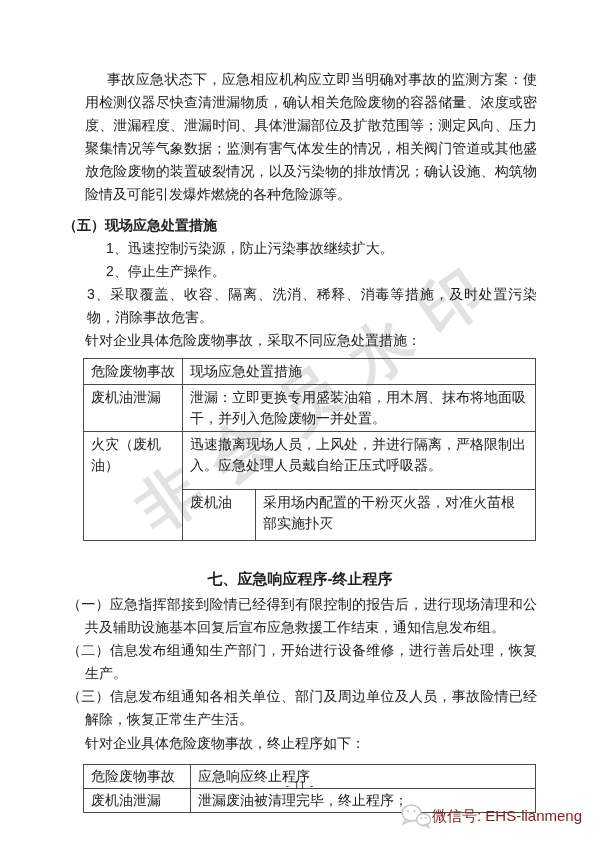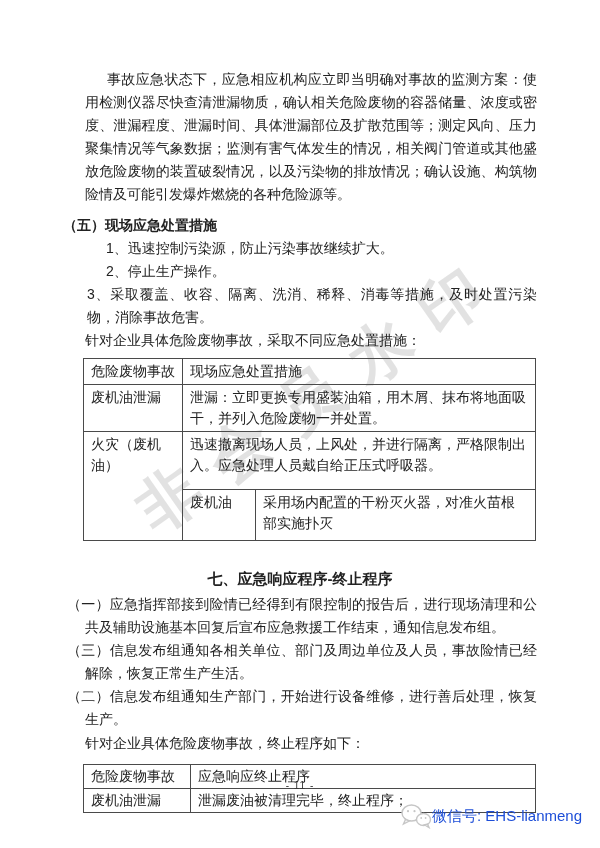--- a/index.html
+++ b/index.html
@@ -51,21 +51,21 @@
   table.t2 col.c1 { width:107px; }
   table.t2 col.c2 { width:345px; }
   table.t2 td { line-height:19px; }
   .pageno {
     position:absolute; left:0; right:0; top:780px; z-index:1;
     text-align:center; font-size:10px; letter-spacing:1px; color:#333333;
   }
   .wechat-banner {
     position:absolute; right:18px; top:803px; z-index:1;
     display:flex; align-items:center; gap:0;
-    color:#1d4ed8; font-size:15px; line-height:24px;
+    color:#7f1d1d; font-size:15px; line-height:24px;
   }
   .wechat-banner svg { display:block; }
 </style>
 </head>
 <body>
 
 <div class="page">
 
   <div class="watermark">非会员水印</div>
 
@@ -103,22 +103,22 @@
       <tr>
         <td>废机油</td>
         <td class="sub-desc">采用场内配置的干粉灭火器，对准火苗根部实施扑灭</td>
       </tr>
     </tbody>
       </table>
 
     <p class="h-sec7">七、应急响应程序-终止程序</p>
 
     <p class="p-num">（一）应急指挥部接到险情已经得到有限控制的报告后，进行现场清理和公共及辅助设施基本回复后宣布应急救援工作结束，通知信息发布组。</p>
+    <p class="p-num">（二）信息发布组通知生产部门，开始进行设备维修，进行善后处理，恢复生产。</p>
     <p class="p-num">（三）信息发布组通知各相关单位、部门及周边单位及人员，事故险情已经解除，恢复正常生产生活。</p>
-    <p class="p-num">（二）信息发布组通知生产部门，开始进行设备维修，进行善后处理，恢复生产。</p>
 
     <p class="lead">针对企业具体危险废物事故，终止程序如下：</p>
 
     <table class="doc-table t2">
       <colgroup>
           <col class="c1">
           <col class="c2">
         </colgroup>
       <tbody>
           <tr>

